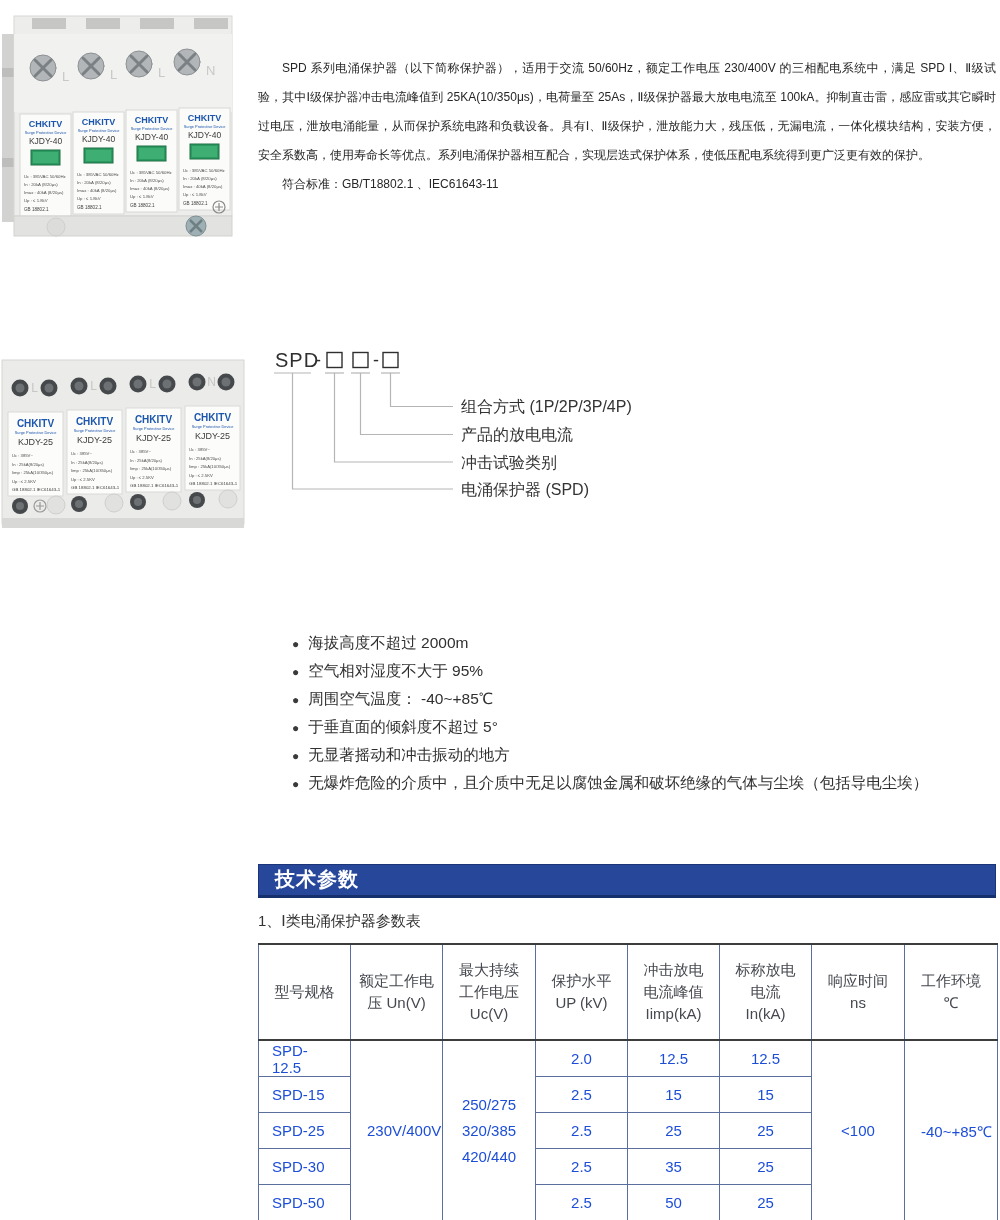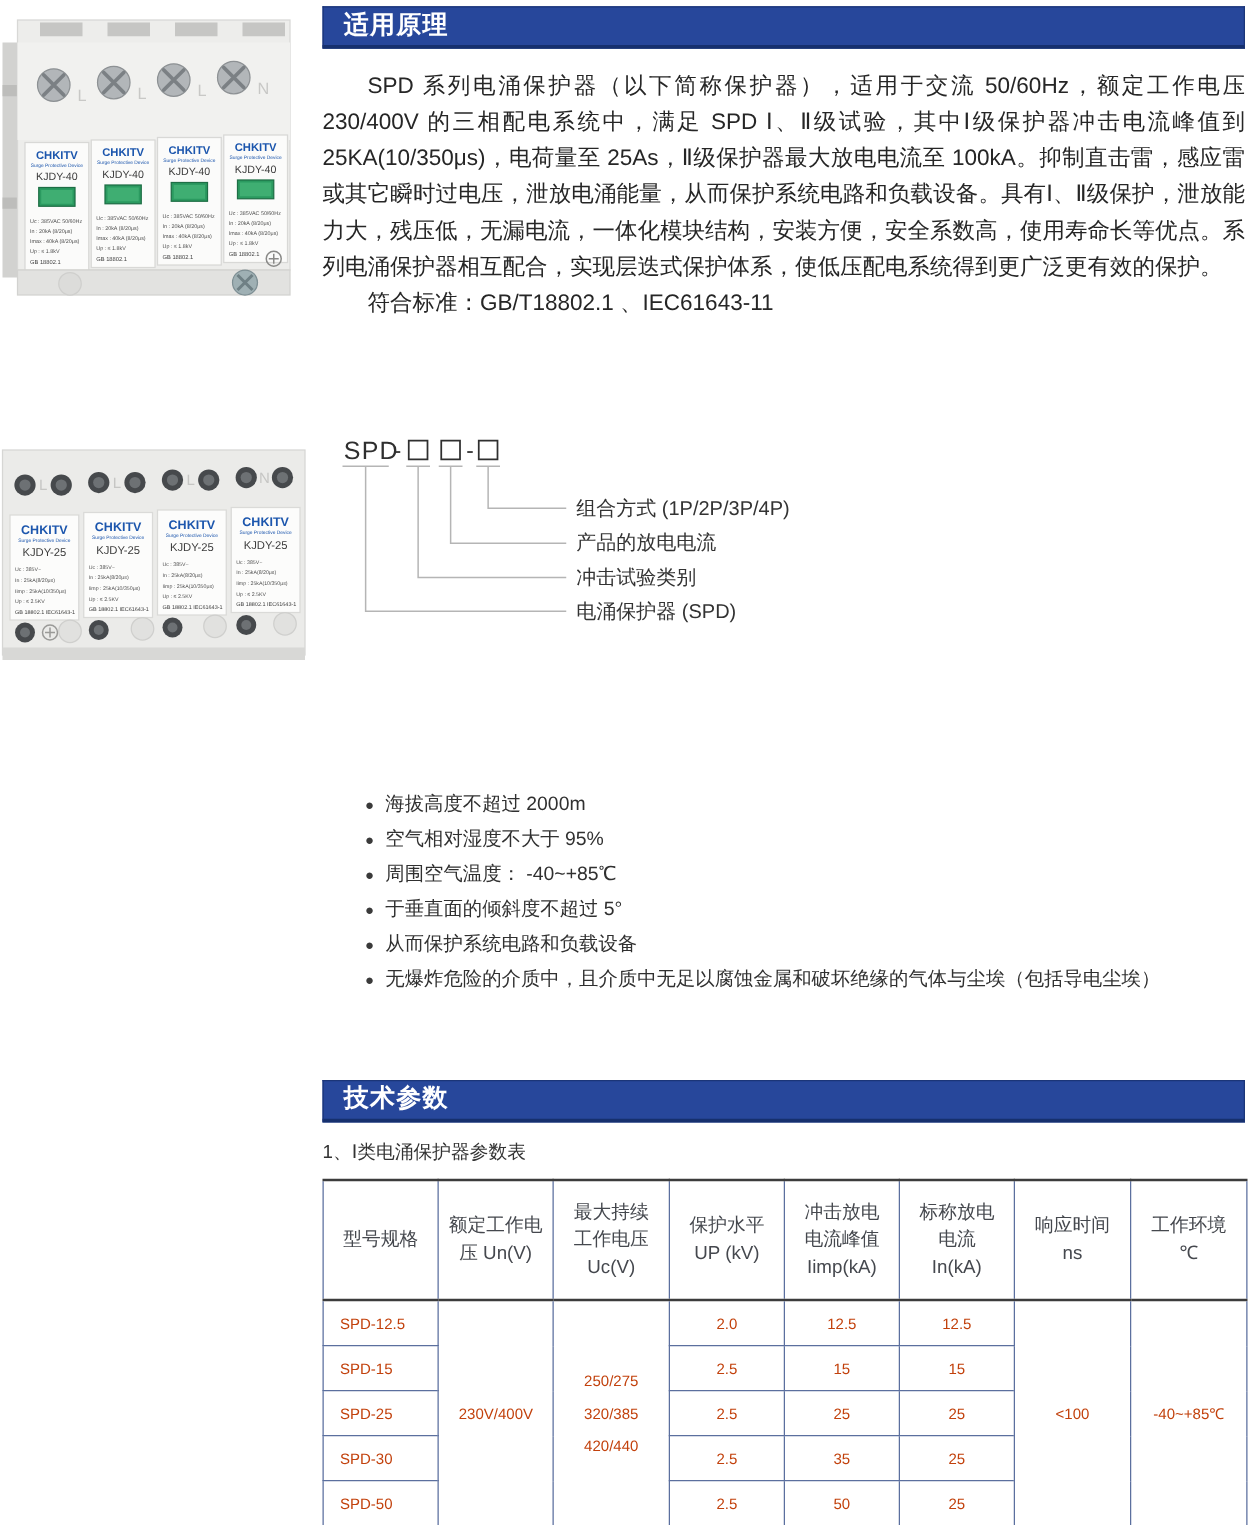--- a/index.html
+++ b/index.html
@@ -7,41 +7,41 @@
         font-family:"Liberation Sans",sans-serif;color:#2a2a2a;}
 
   
   .section-bar{position:absolute;left:258px;width:738px;height:34px;background:#27479b;
                box-sizing:border-box;border:1px solid #1b3578;border-bottom:3px solid #16306e;
                color:#ffffff;font-size:20px;font-weight:bold;line-height:29px;
                padding-left:16px;letter-spacing:1px;}
 
   
   .para-block{position:absolute;left:258px;top:54px;width:738px;}
-  .para-block p{margin:0;font-size:18px;line-height:29px;text-align:justify;
+  .para-block p{margin:0;font-size:12px;line-height:29px;text-align:justify;
                 text-indent:2em;color:#262626;}
 
   
   .diagram{position:absolute;left:258px;top:346px;margin-left:11px;}
 
   
   .cond-list{position:absolute;left:292px;top:633px;width:704px;}
   .cond-item{display:flex;align-items:flex-start;height:28px;font-size:15.5px;color:#303030;}
   .cond-item .dot{font-size:12px;color:#3a3a3a;margin-right:9px;line-height:22px;}
 
   
   .table-subtitle{position:absolute;left:258px;top:912px;font-size:15px;color:#333333;}
   table.params{position:absolute;left:258px;top:943px;width:739px;border-collapse:collapse;
                table-layout:fixed;border-top:2px solid #3c3c3c;border-bottom:2px solid #3c3c3c;
                border-left:1px solid #5b6f9e;border-right:1px solid #5b6f9e;}
   table.params th{height:90px;font-size:15px;font-weight:normal;color:#45484e;
                   border-left:1px solid #5b6f9e;border-right:1px solid #5b6f9e;
                   border-bottom:2px solid #3c3c3c;text-align:center;vertical-align:middle;
                   white-space:pre-line;line-height:22px;padding:2px;}
-  table.params td{height:35px;font-size:12px;color:#c2410c;border:1px solid #5b6f9e;
+  table.params td{height:35px;font-size:15px;color:#1d4ed8;border:1px solid #5b6f9e;
                   text-align:center;vertical-align:middle;padding:0 16px;}
   table.params td.model-cell{text-align:left;padding-left:13px;}
   table.params td.pre{white-space:pre-line;line-height:26px;border-radius:20px;}
 
   .product{position:absolute;}
   svg text{font-family:"Liberation Sans",sans-serif;}
 </style>
 </head>
 <body>
 
@@ -229,23 +229,20 @@
         <circle cx="138" cy="150" r="8" fill="#46494c"></circle>
           <circle cx="138" cy="150" r="4" fill="#6d7174"></circle>
         <circle cx="172" cy="149" r="9" fill="#e1e1df" stroke="#cfcfcd"></circle>
         <circle cx="197" cy="148" r="8" fill="#46494c"></circle>
           <circle cx="197" cy="148" r="4" fill="#6d7174"></circle>
         <circle cx="228" cy="147" r="9" fill="#e1e1df" stroke="#cfcfcd"></circle>
       </g>
     </svg>
   </div>
 
-  <div class="section-bar" style="top:5px;">
-    <span>适用原理</span>
-  </div>
   <div class="para-block">
     <p>SPD 系列电涌保护器（以下简称保护器），适用于交流 50/60Hz，额定工作电压 230/400V 的三相配电系统中，满足 SPD Ⅰ、Ⅱ级试验，其中Ⅰ级保护器冲击电流峰值到 25KA(10/350μs)，电荷量至 25As，Ⅱ级保护器最大放电电流至 100kA。抑制直击雷，感应雷或其它瞬时过电压，泄放电涌能量，从而保护系统电路和负载设备。具有Ⅰ、Ⅱ级保护，泄放能力大，残压低，无漏电流，一体化模块结构，安装方便，安全系数高，使用寿命长等优点。系列电涌保护器相互配合，实现层迭式保护体系，使低压配电系统得到更广泛更有效的保护。</p>
     <p>符合标准：GB/T18802.1 、IEC61643-11</p>
   </div>
 
   <div class="diagram">
     <svg width="740" height="172" viewBox="0 0 740 172">
       <text x="6" y="21" font-size="20" fill="#2f2f2f" letter-spacing="1">SPD</text>
       <text x="46" y="20" font-size="18" fill="#2f2f2f">-</text>
       <rect x="58" y="6.5" width="15" height="15" fill="none" stroke="#2f2f2f" stroke-width="1.4"></rect>
@@ -282,21 +279,21 @@
     <div class="cond-item">
       <span class="dot">●</span>
       <span>周围空气温度： -40~+85℃</span>
     </div>
     <div class="cond-item">
       <span class="dot">●</span>
       <span>于垂直面的倾斜度不超过 5°</span>
     </div>
     <div class="cond-item">
       <span class="dot">●</span>
-      <span>从而保护系统电路和负载设备</span>
+      <span>无显著摇动和冲击振动的地方</span>
     </div>
     <div class="cond-item">
       <span class="dot">●</span>
       <span>无爆炸危险的介质中，且介质中无足以腐蚀金属和破坏绝缘的气体与尘埃（包括导电尘埃）</span>
     </div>
   </div>
 
   <div class="section-bar" style="top:864px;">
     <span>技术参数</span>
   </div>

